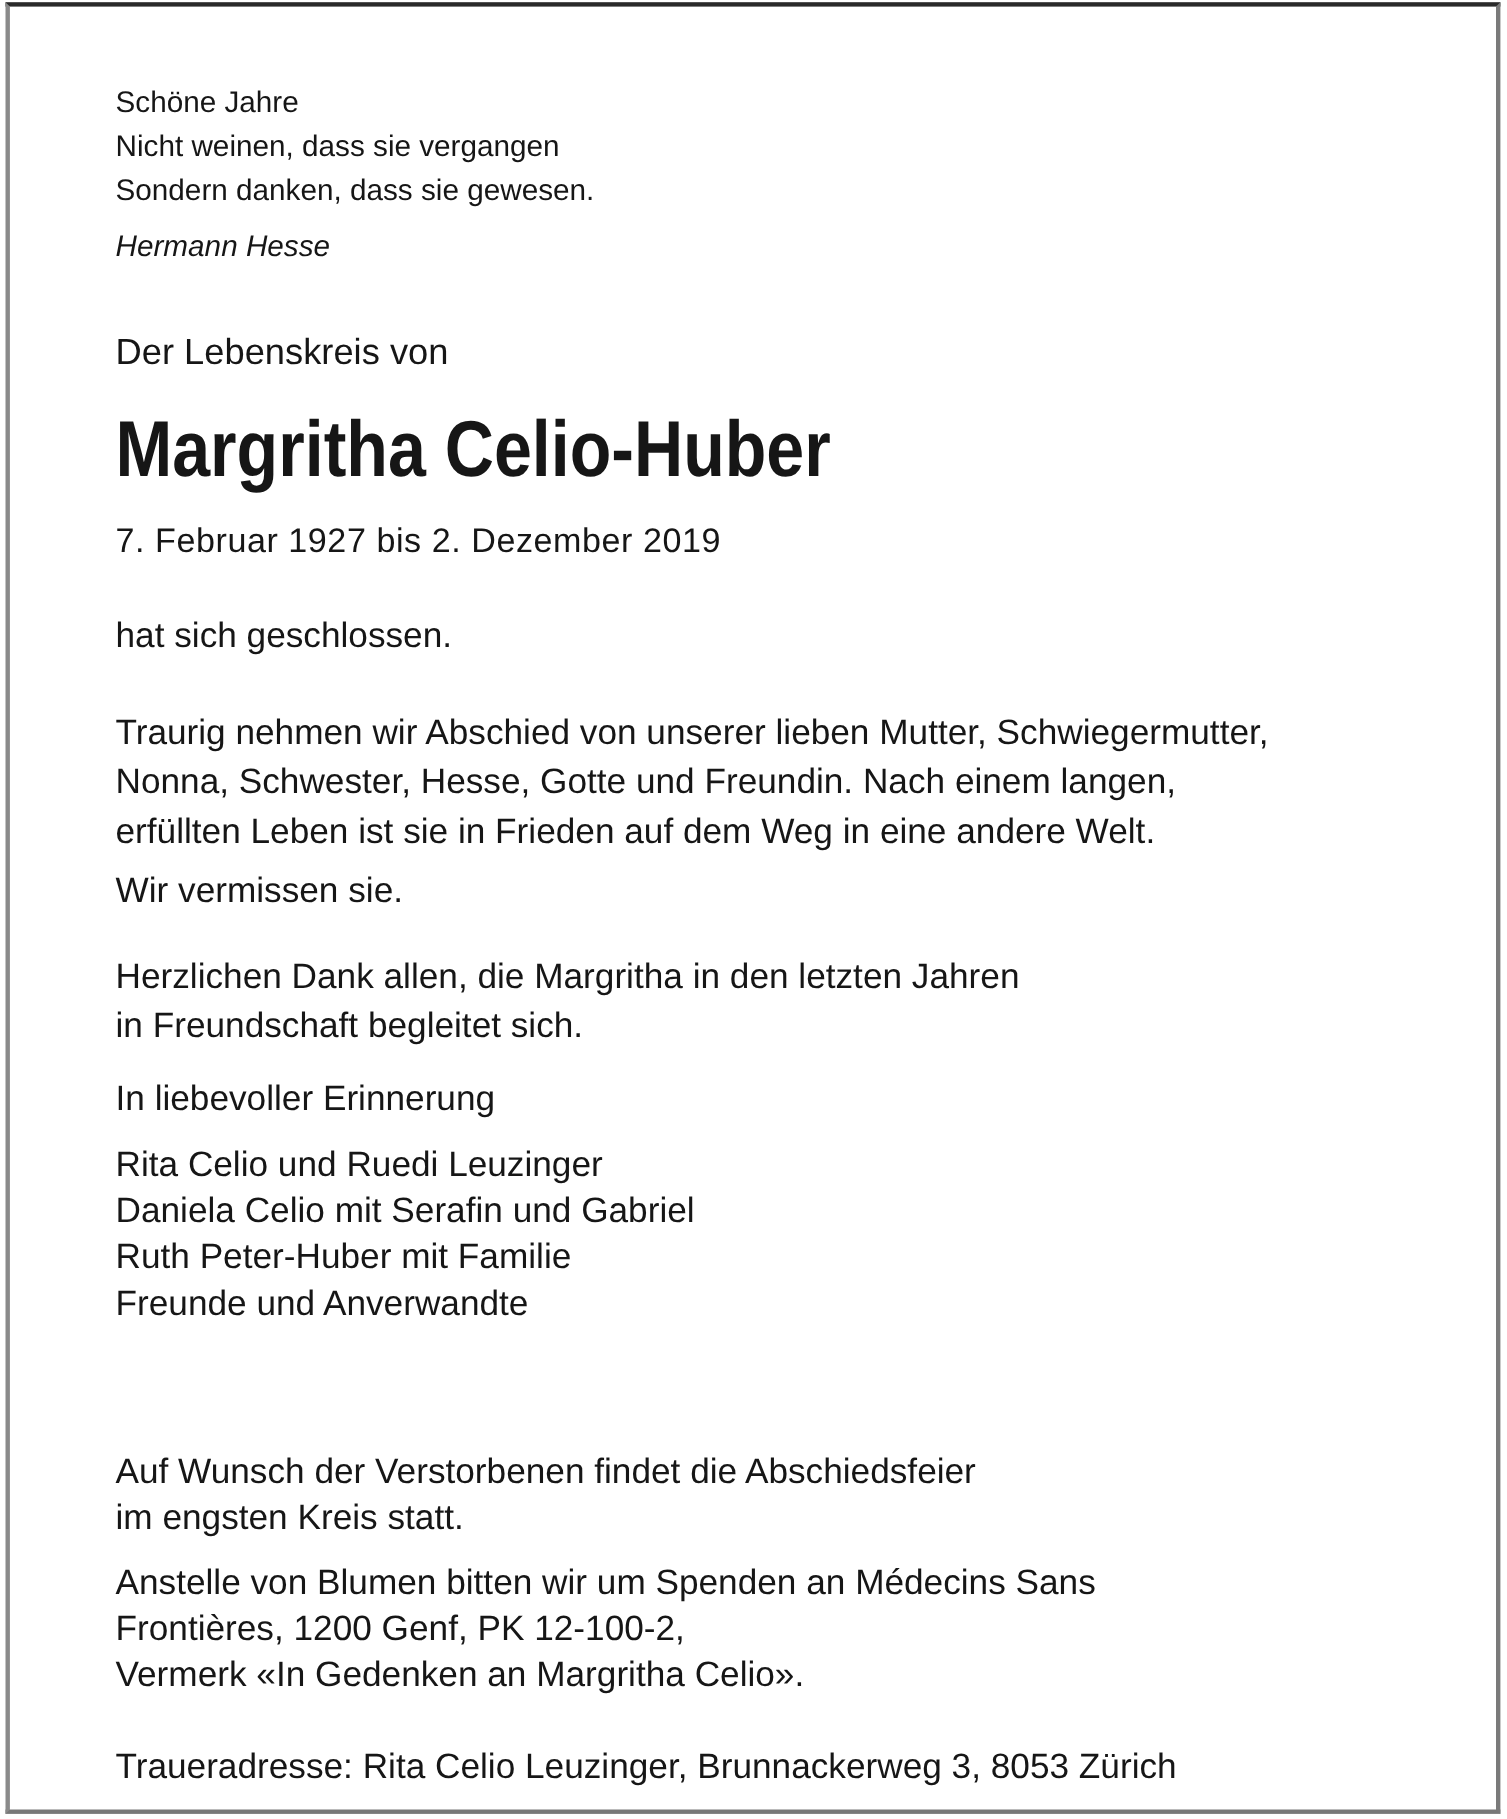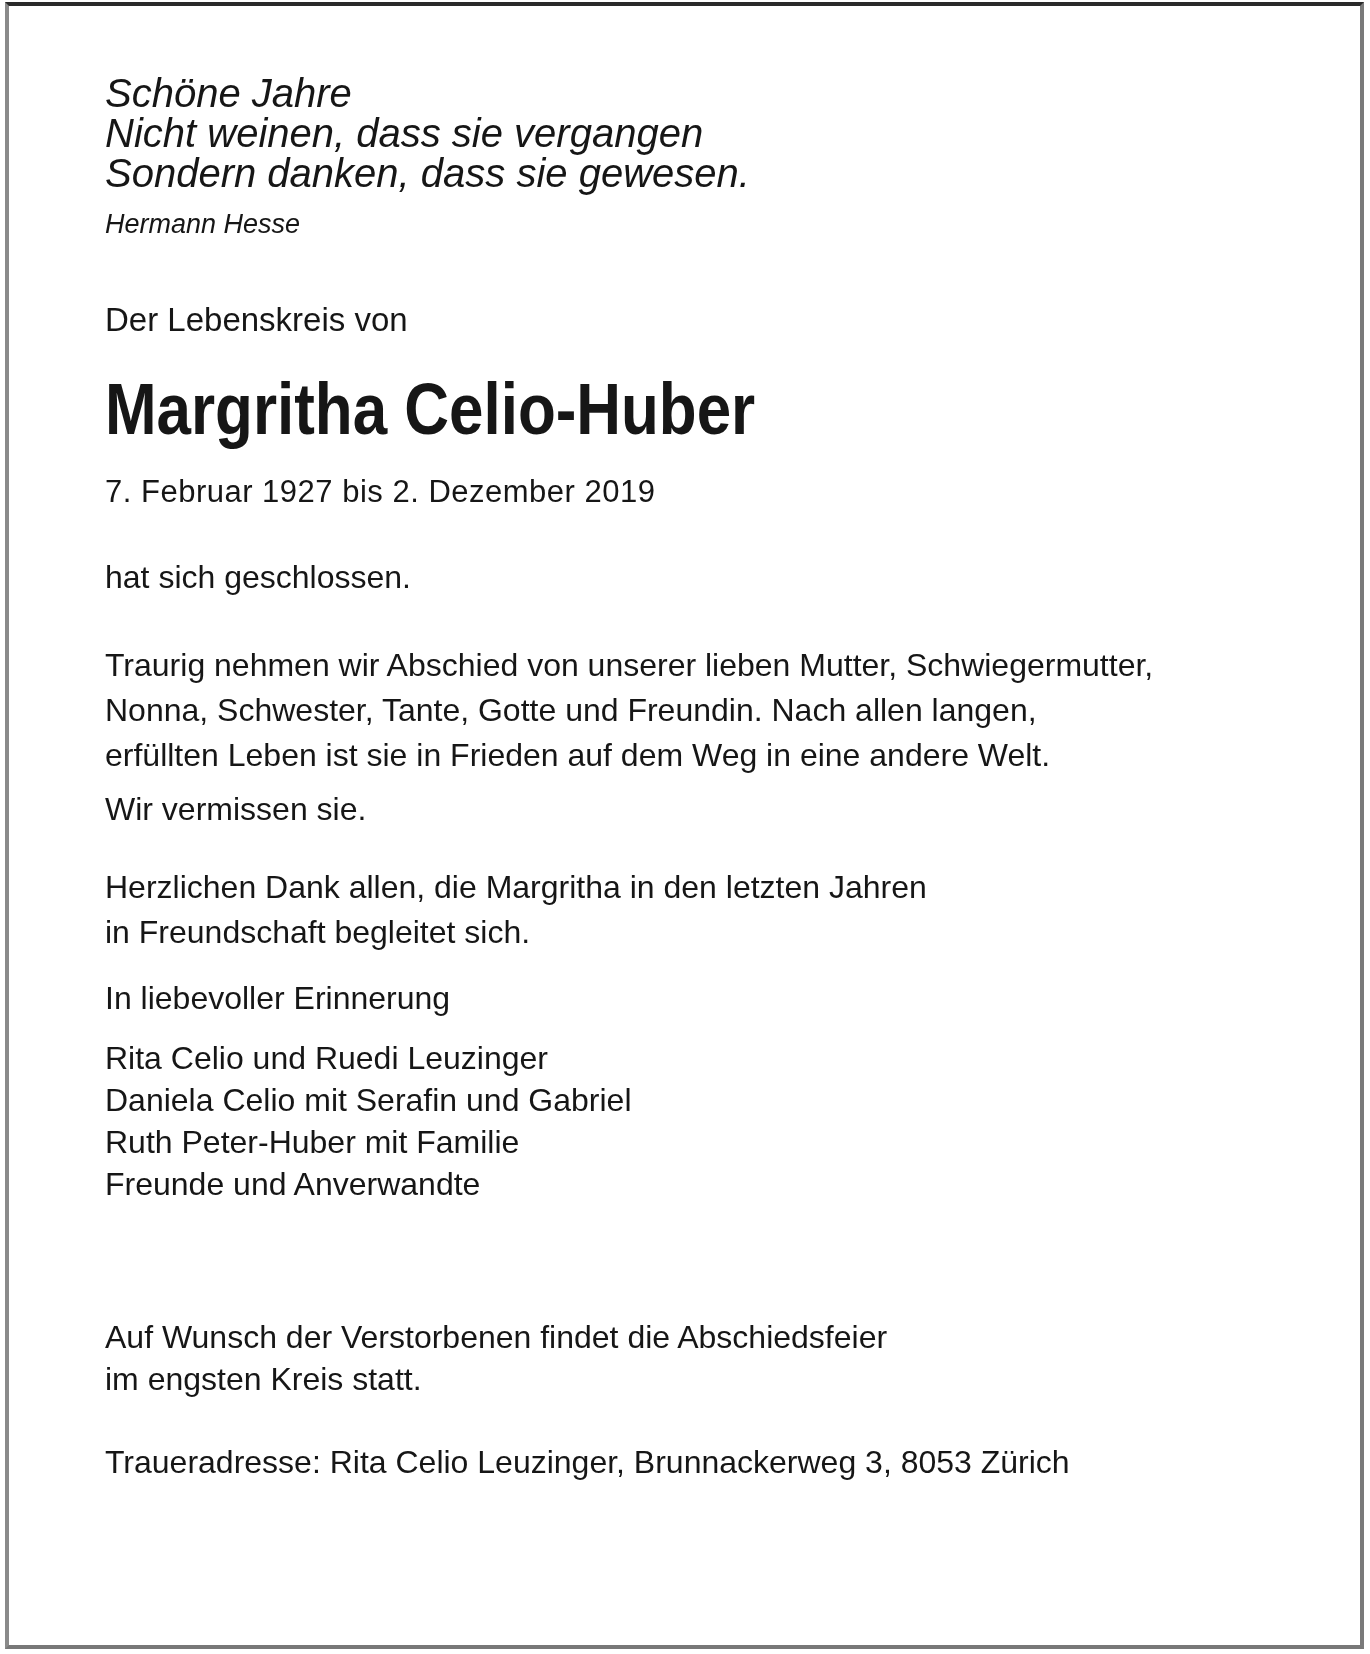--- a/index.html
+++ b/index.html
@@ -28,22 +28,21 @@
   }
   .content {
     position: absolute;
     left: 105px;
     top: 73px;
     right: 55px;
   }
   .line { white-space: nowrap; }
 
   .quote {
-    font-style: italic;
-    font-size: 40px;
+    font-size: 27px;
     line-height: 40px;
   }
   .attribution {
     margin-top: 14px;
     font-style: italic;
     font-size: 27px;
     line-height: 34px;
   }
   .intro {
     margin-top: 59px;
@@ -134,21 +133,21 @@
   <div class="dates">
     <div class="line">7. Februar 1927 bis 2. Dezember 2019</div>
   </div>
 
   <div class="closing">
     <div class="line">hat sich geschlossen.</div>
   </div>
 
   <div class="para farewell">
     <div class="line">Traurig nehmen wir Abschied von unserer lieben Mutter, Schwiegermutter,</div>
-    <div class="line">Nonna, Schwester, Tante, Gotte und Freundin. Nach allen langen,</div>
+    <div class="line">Nonna, Schwester, Hesse, Gotte und Freundin. Nach einem langen,</div>
     <div class="line">erfüllten Leben ist sie in Frieden auf dem Weg in eine andere Welt.</div>
   </div>
 
   <div class="para missing">
     <div class="line">Wir vermissen sie.</div>
   </div>
 
   <div class="para thanks">
     <div class="line">Herzlichen Dank allen, die Margritha in den letzten Jahren</div>
     <div class="line">in Freundschaft begleitet sich.</div>
@@ -163,18 +162,23 @@
     <div class="line">Daniela Celio mit Serafin und Gabriel</div>
     <div class="line">Ruth Peter-Huber mit Familie</div>
     <div class="line">Freunde und Anverwandte</div>
   </div>
 
   <div class="ceremony">
     <div class="line">Auf Wunsch der Verstorbenen findet die Abschiedsfeier</div>
     <div class="line">im engsten Kreis statt.</div>
   </div>
 
+  <div class="donations">
+    <div class="line">Anstelle von Blumen bitten wir um Spenden an Médecins Sans</div>
+    <div class="line">Frontières, 1200 Genf, PK 12-100-2,</div>
+    <div class="line">Vermerk «In Gedenken an Margritha Celio».</div>
+  </div>
 
   <div class="address">
     <div class="line">Traueradresse: Rita Celio Leuzinger, Brunnackerweg 3, 8053 Zürich</div>
   </div>
 
 </div>
 
 </body></html>

